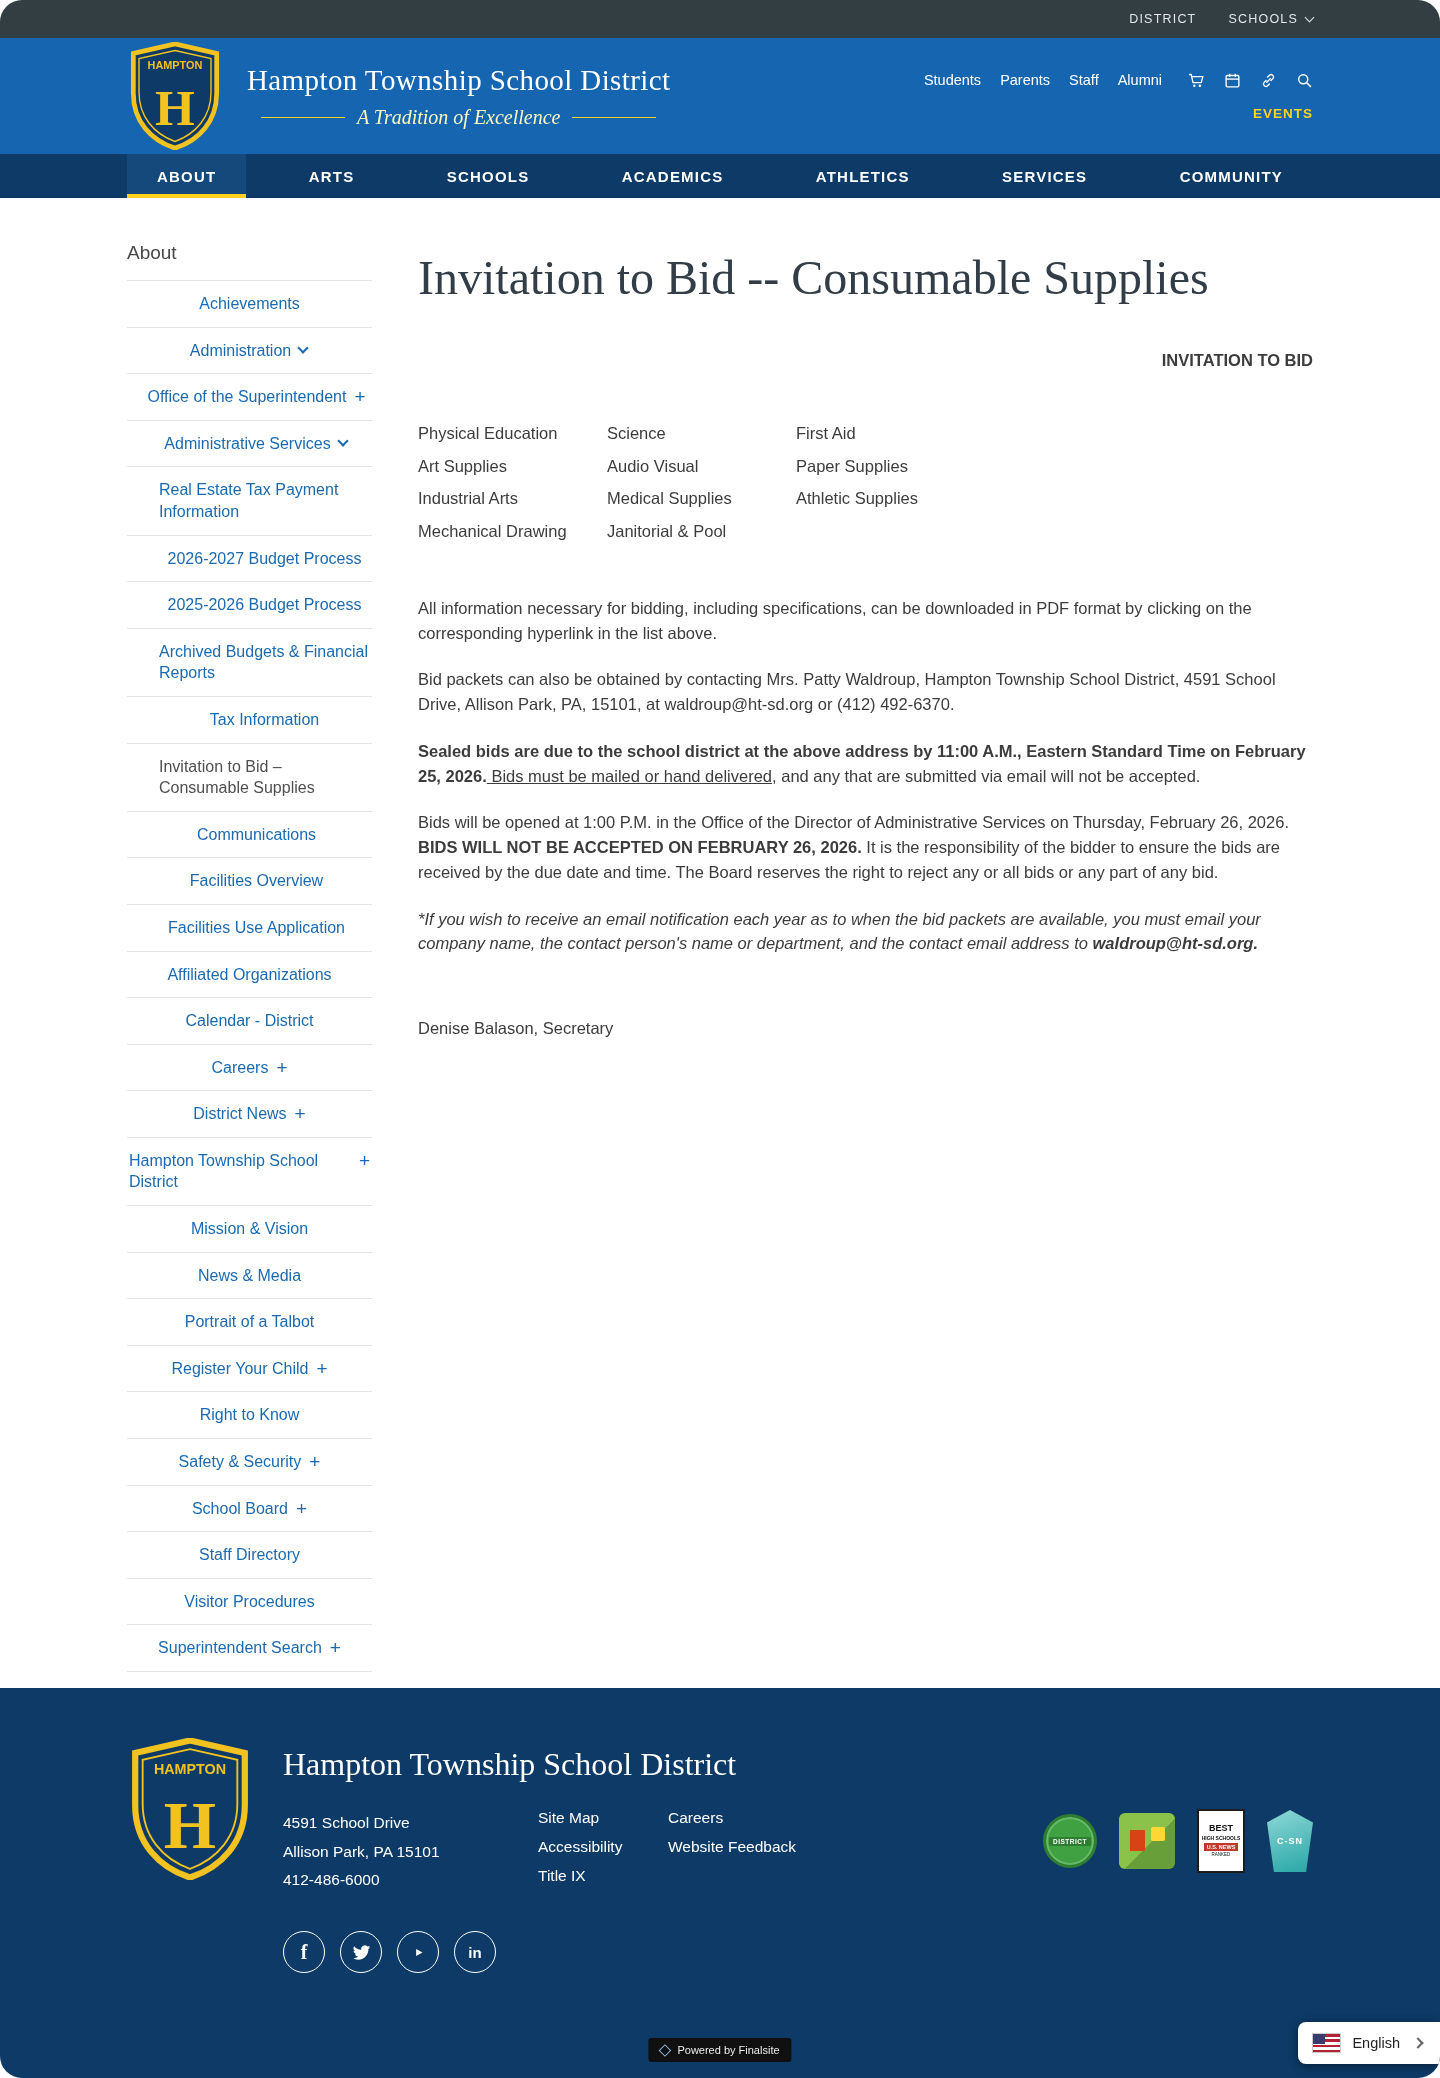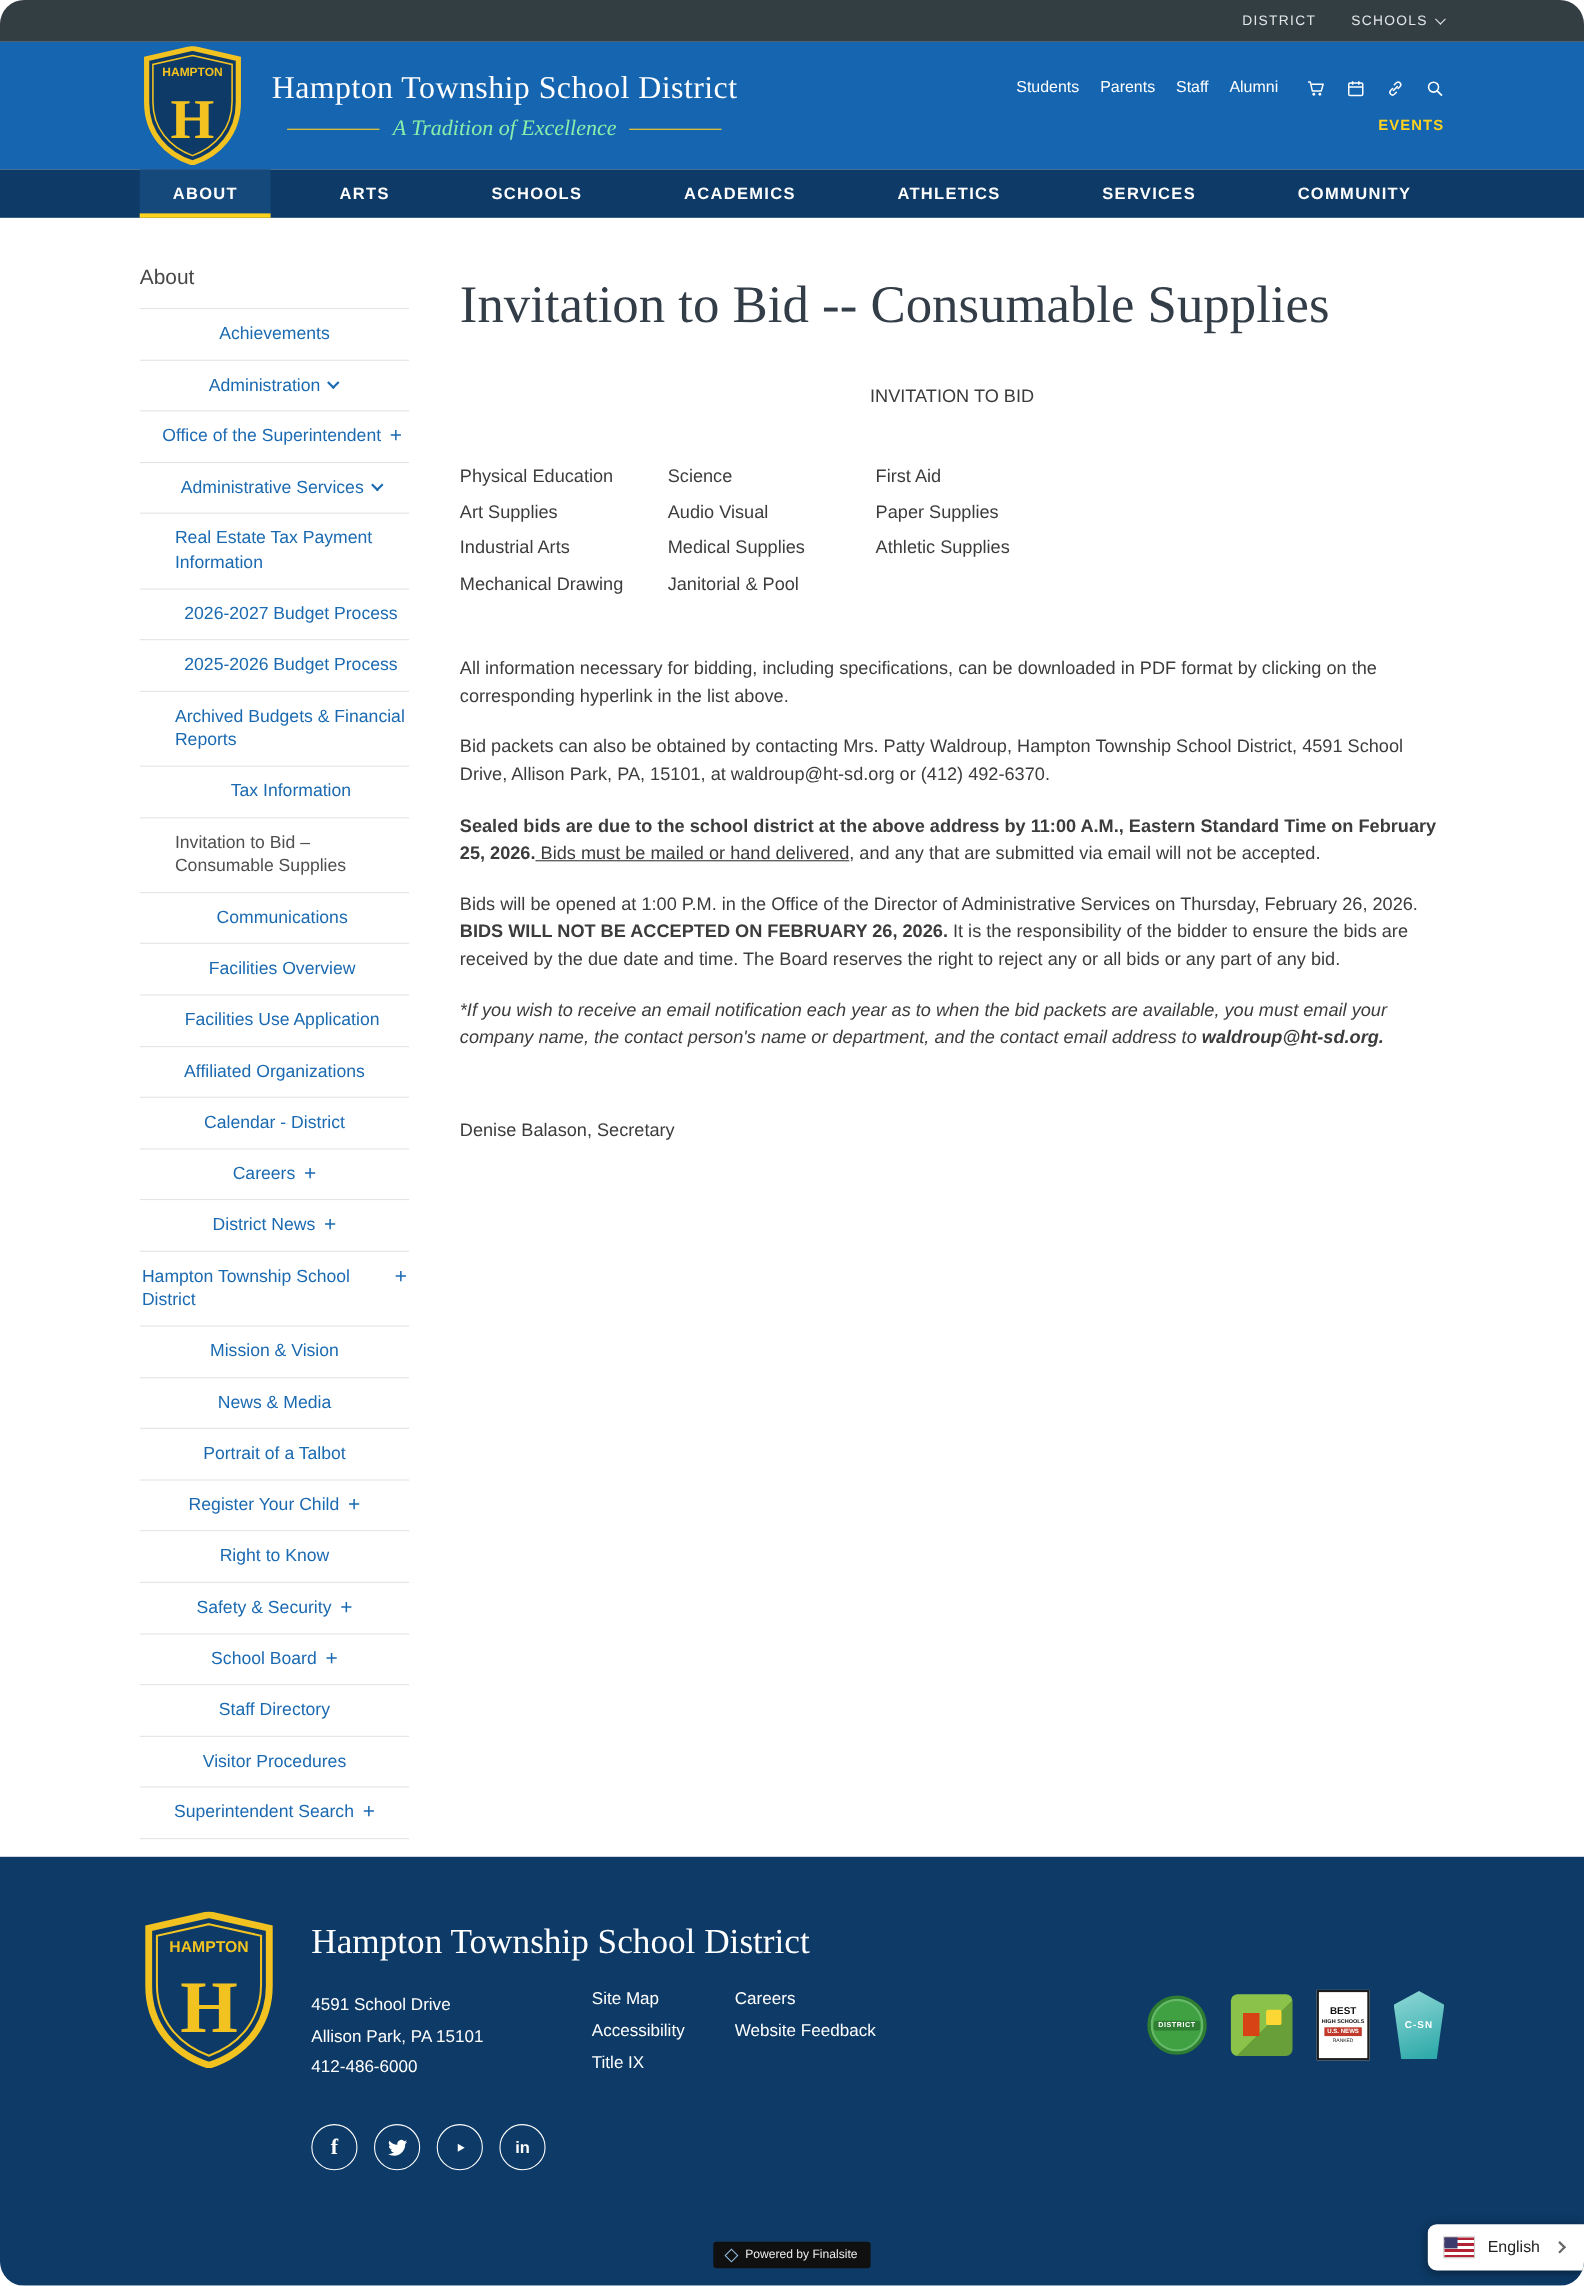--- a/index.html
+++ b/index.html
@@ -14,21 +14,21 @@
   .topbar-inner { display:flex; justify-content:flex-end; align-items:center; gap:32px; height:38px; }
   .topbar a { color:#e2e6e7; font-size:12.5px; letter-spacing:1.2px; display:flex; align-items:center; gap:8px; }
   .chev-down-sm { display:inline-block; width:7px; height:7px; border-right:1.5px solid #e2e6e7; border-bottom:1.5px solid #e2e6e7; transform:rotate(45deg); margin-top:-4px; }
 
   
   .header { background:#1565b0; height:116px; }
   .header-inner { display:flex; align-items:center; height:116px; position:relative; }
   .logo { width:96px; height:108px; margin-right:24px; flex-shrink:0; }
   .title-block { display:flex; flex-direction:column; }
   .site-title { font-family:"Liberation Serif", serif; font-size:29px; font-weight:500; color:#fff; letter-spacing:.4px; }
-  .tagline { display:flex; align-items:center; gap:12px; margin-top:9px; color:#86efac; font-family:"Liberation Serif", serif; font-style:italic; font-size:20px; padding:0 14px; }
+  .tagline { display:flex; align-items:center; gap:12px; margin-top:9px; color:#fef9c3; font-family:"Liberation Serif", serif; font-style:italic; font-size:20px; padding:0 14px; }
   .tagline::before, .tagline::after { content:""; flex:1; height:1px; background:#ffd21e; }
   .header-right { margin-left:auto; display:flex; flex-direction:column; align-items:flex-end; gap:17px; }
   .audience-row { display:flex; align-items:center; gap:26px; }
   .aud-links { display:flex; gap:19px; }
   .aud-link { color:#fff; font-size:14.5px; }
   .icon-row { display:flex; gap:19px; align-items:center; }
   .hdr-icon { width:17px; height:17px; display:inline-flex; }
   .hdr-icon svg { width:17px; height:17px; }
   .events { color:#ffd21e; font-weight:700; font-size:13.5px; letter-spacing:1px; }
 
@@ -47,21 +47,21 @@
   .sb-label { color:#1b6ab1; }
   .sb-item.lvl2 { padding-left:16px; }
   .sb-item.lvl3 { padding-left:32px; }
   .sb-item.active .sb-label { color:#4f4f4f; }
   .sb-toggle { color:#1b6ab1; font-size:19px; line-height:1; margin-top:1px; flex-shrink:0; }
   .chev-down { display:inline-block; width:8px; height:8px; border-right:2px solid #1b6ab1; border-bottom:2px solid #1b6ab1; transform:rotate(45deg); margin-top:4px; margin-right:2px; flex-shrink:0; }
 
   .main { flex:1; color:#3c3c3c; font-size:16.5px; line-height:1.5; }
   .page-title { font-family:"Liberation Serif", serif; font-size:48px; font-weight:500; color:#333d47; margin-bottom:28px; }
   .para { margin-bottom:22px; }
-  .centered { text-align:center; margin-bottom:24px; }
+  .centered { text-align:right; margin-bottom:24px;font-weight:bold; }
   .centered.first { margin-top:34px; }
   table.supplies { border-collapse:collapse; margin:44px 0 48px; }
   table.supplies td { width:189px; padding:4px 0; font-size:16.5px; color:#3c3c3c; }
   .u { text-decoration:underline; }
   .note { font-style:italic; }
   .signature { margin-top:60px; }
 
   
   footer { background:#0d3a66; height:390px; color:#fff; position:relative; }
   .footer-inner { display:flex; gap:30px; padding-top:50px; }

